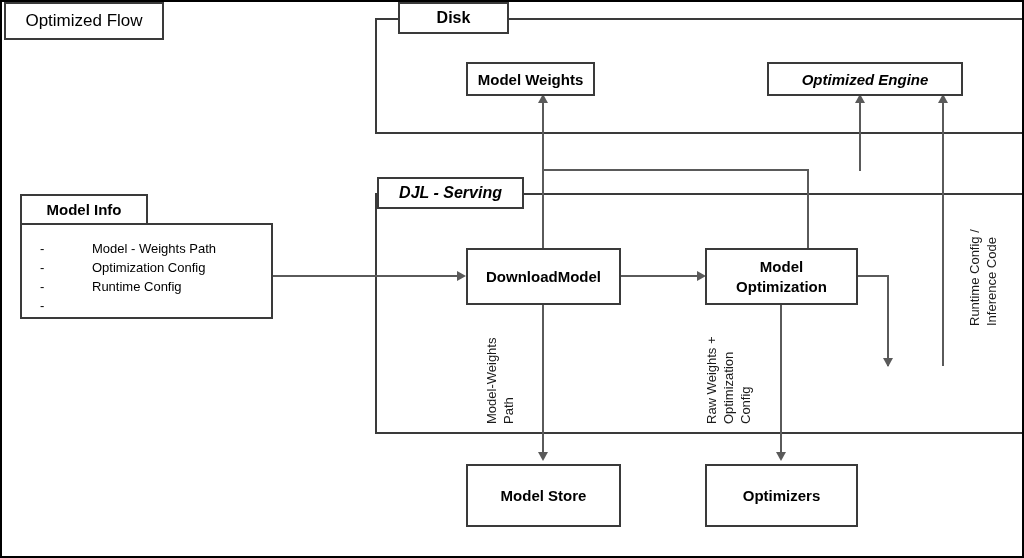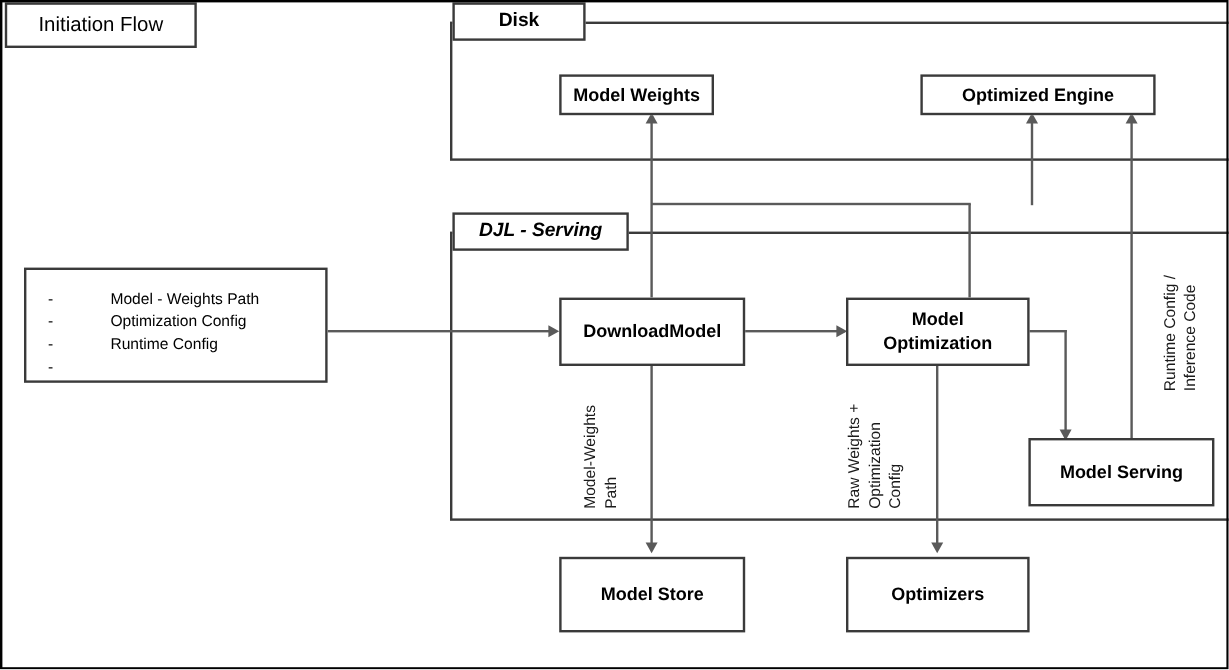--- a/index.html
+++ b/index.html
@@ -129,33 +129,36 @@
   .title-regular{font-weight:normal;}
 </style>
 </head>
 <body>
 
 <div id="canvas">
 
   <div class="outer-border"></div>
 
   <div class="frame-tab title-regular" style="left:4px;top:2px;width:160px;height:38px;font-size:17px;">
-    <span>Initiation Flow</span>
+    <span>Optimized Flow</span>
   </div>
 
   <div class="frame" style="left:375px;top:18px;width:651px;height:116px;"></div>
-  <div class="frame-tab" style="left:377px;top:2px;width:111px;height:32px;font-size:16px;">
+  <div class="frame-tab" style="left:398px;top:2px;width:111px;height:32px;font-size:16px;">
     <span>Disk</span>
   </div>
 
   <div class="frame" style="left:375px;top:193px;width:651px;height:241px;"></div>
   <div class="frame-tab" style="left:377px;top:177px;width:147px;height:32px;font-size:16px;font-style:italic;">
     <span>DJL - Serving</span>
   </div>
 
+  <div class="pkg-tab" style="left:20px;top:194px;width:128px;height:31px;font-size:15px;">
+    <span>Model Info</span>
+  </div>
   <div class="pkg-body" style="left:20px;top:223px;width:253px;height:96px;">
     <div class="pkg-list">
       <div class="pkg-row">
         <span class="pkg-dash">-</span>
         <span>Model - Weights Path</span>
       </div>
       <div class="pkg-row">
         <span class="pkg-dash">-</span>
         <span>Optimization Config</span>
       </div>
@@ -204,37 +207,34 @@
 Optimization
 Config</div>
 
   <div class="vlabel" style="left:966px;top:198px;height:128px;">Runtime Config /
 Inference Code</div>
 
   <div class="box bold" style="left:466px;top:62px;width:129px;height:34px;font-size:15px;">
     <span>Model Weights</span>
   </div>
 
-  <div class="box bold" style="left:767px;top:62px;width:196px;height:34px;font-size:15px;">
+  <div class="box bold" style="left:767px;top:62px;width:196px;height:34px;font-size:15px;font-style:italic;">
     <span>Optimized Engine</span>
   </div>
 
   <div class="box bold" style="left:466px;top:248px;width:155px;height:57px;font-size:15px;line-height:20px;">
     <span>Download</span>
     <span>Model</span>
   </div>
 
   <div class="box bold" style="left:705px;top:248px;width:153px;height:57px;font-size:15px;flex-direction:column;line-height:20px;">
     <span>Model</span>
     <span>Optimization</span>
   </div>
 
-  <div class="box bold" style="left:857px;top:365px;width:155px;height:57px;font-size:15px;">
-    <span>Model Serving</span>
-  </div>
 
   <div class="box bold" style="left:705px;top:464px;width:153px;height:63px;font-size:15px;">
     <span>Optimizers</span>
   </div>
 
   <div class="box bold" style="left:466px;top:464px;width:155px;height:63px;font-size:15px;">
     <span>Model Store</span>
   </div>
 
 </div>

